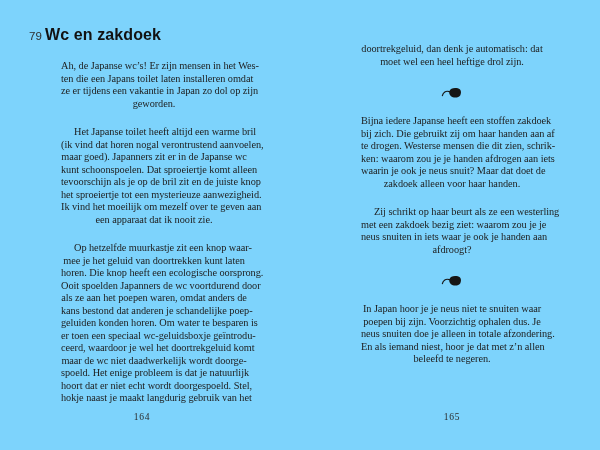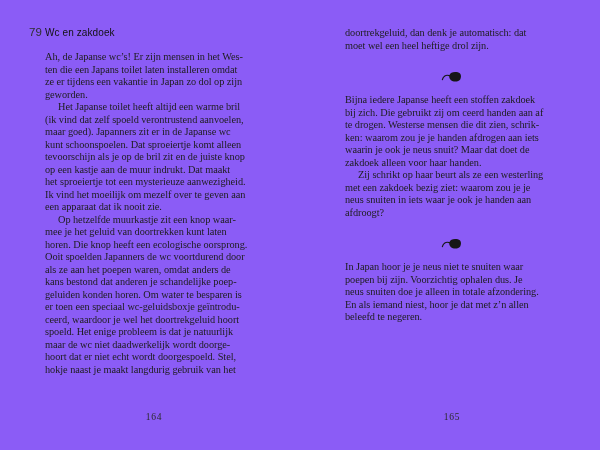--- a/index.html
+++ b/index.html
@@ -2,61 +2,61 @@
 <html><head>
 <meta charset="utf-8">
 <style>
   html,body { margin:0; padding:0; }
   body {
     width:600px; height:450px;
     background:#ffffff;
     font-family:"Liberation Serif", serif;
     overflow:hidden;
   }
-  .spread { position:relative; width:600px; height:450px; background:#8b5cf6; }
+  .spread { position:relative; width:600px; height:450px; background:#7dd3fc; }
 
   
   .page-left  { position:absolute; left:45px;  top:26px; width:218px; }
   .page-right { position:absolute; left:345px; top:27px; width:214px; }
 
   .chapter-header {
     display:flex; align-items:baseline;
     margin-left:-16px; margin-bottom:13px;
     font-family:"Liberation Sans", sans-serif;
   }
   .chapter-number {
     width:16px; font-size:11.5px; color:#2e2e2e; letter-spacing:0.2px;
   }
   .chapter-title {
-    font-size:10px; font-weight:normal; color:#121212; letter-spacing:0.1px;
+    font-size:16px; font-weight:bold; color:#121212; letter-spacing:0.1px;
   }
 
   
   .body-text { color:#1d1d1d; }
-  .para { margin:0; }
+  .para { margin:16px;text-align:center; }
   .line {
     font-size:10.3px; line-height:12.5px;
     white-space:nowrap; letter-spacing:-0.05px;
   }
   .first-indent { padding-left:13px; }
 
   
   .ornament-row {
     height:14px; margin:17px 0 11px 0;
     display:flex; justify-content:center; align-items:center;
   }
   .ornament-row svg { display:block; }
 
   
   .folio {
     position:absolute; top:412px;
     font-size:9.5px; color:#2a2a2a; letter-spacing:0.8px;
     text-align:center;
   }
-  .folio-left  { left:45px;  width:218px;text-align:center; }
+  .folio-left  { left:33px;  width:218px;text-align:center; }
   .folio-right { left:345px; width:214px; }
 </style>
 </head>
 <body>
 
 <div class="spread">
 
   <div class="page-left">
     <div class="chapter-header">
       <span class="chapter-number">79</span>
@@ -64,41 +64,40 @@
     </div>
     <div class="body-text" id="left-body">
         <div class="para">
           <div class="line">Ah, de Japanse wc’s! Er zijn mensen in het Wes-</div>
           <div class="line">ten die een Japans toilet laten installeren omdat</div>
           <div class="line">ze er tijdens een vakantie in Japan zo dol op zijn</div>
           <div class="line">geworden.</div>
         </div>
         <div class="para">
           <div class="line first-indent">Het Japanse toilet heeft altijd een warme bril</div>
-          <div class="line">(ik vind dat zelf spoeld verontrustend aanvoelen,</div>
+          <div class="line">(ik vind dat horen nogal verontrustend aanvoelen,</div>
           <div class="line">maar goed). Japanners zit er in de Japanse wc</div>
           <div class="line">kunt schoonspoelen. Dat sproeiertje komt alleen</div>
           <div class="line">tevoorschijn als je op de bril zit en de juiste knop</div>
-          <div class="line">op een kastje aan de muur indrukt. Dat maakt</div>
           <div class="line">het sproeiertje tot een mysterieuze aanwezigheid.</div>
           <div class="line">Ik vind het moeilijk om mezelf over te geven aan</div>
           <div class="line">een apparaat dat ik nooit zie.</div>
         </div>
         <div class="para">
           <div class="line first-indent">Op hetzelfde muurkastje zit een knop waar-</div>
           <div class="line">mee je het geluid van doortrekken kunt laten</div>
           <div class="line">horen. Die knop heeft een ecologische oorsprong.</div>
           <div class="line">Ooit spoelden Japanners de wc voortdurend door</div>
           <div class="line">als ze aan het poepen waren, omdat anders de</div>
           <div class="line">kans bestond dat anderen je schandelijke poep-</div>
           <div class="line">geluiden konden horen. Om water te besparen is</div>
           <div class="line">er toen een speciaal wc-geluidsboxje geïntrodu-</div>
-          <div class="line">ceerd, waardoor je wel het doortrekgeluid hoort</div>
+          <div class="line">ceerd, waardoor je wel het doortrekgeluid komt</div>
+          <div class="line">maar de wc niet daadwerkelijk wordt doorge-</div>
           <div class="line">spoeld. Het enige probleem is dat je natuurlijk</div>
-          <div class="line">maar de wc niet daadwerkelijk wordt doorge-</div>
           <div class="line">hoort dat er niet echt wordt doorgespoeld. Stel,</div>
           <div class="line">hokje naast je maakt langdurig gebruik van het</div>
         </div>
       </div>
   </div>
 
   <div class="page-right">
     <div class="body-text" id="right-body">
         <div class="para">
           <div class="line">doortrekgeluid, dan denk je automatisch: dat</div>
@@ -107,21 +106,21 @@
   <div class="ornament-row">
     <span>
       <svg width="22" height="13" viewBox="0 0 24 14" aria-hidden="true">
         <path d="M1.5,10.5 C2.3,6.8 5.2,4.6 9.2,6.1" fill="none" stroke="#161616" stroke-width="1.3" stroke-linecap="round"></path>
         <path d="M9.2,5.6 C10.2,2.4 14.2,1.3 18.4,2.4 C21.9,3.3 22.6,6.9 21.1,9.9 C19.5,12.9 13.4,13.3 10.9,11.0 C9.2,9.5 8.5,7.4 9.2,5.6 Z" fill="#161616"></path>
       </svg>
     </span>
   </div>
 <div class="para">
           <div class="line">Bijna iedere Japanse heeft een stoffen zakdoek</div>
-          <div class="line">bij zich. Die gebruikt zij om ceerd handen aan af</div>
+          <div class="line">bij zich. Die gebruikt zij om haar handen aan af</div>
           <div class="line">te drogen. Westerse mensen die dit zien, schrik-</div>
           <div class="line">ken: waarom zou je je handen afdrogen aan iets</div>
           <div class="line">waarin je ook je neus snuit? Maar dat doet de</div>
           <div class="line">zakdoek alleen voor haar handen.</div>
         </div>
         <div class="para">
           <div class="line first-indent">Zij schrikt op haar beurt als ze een westerling</div>
           <div class="line">met een zakdoek bezig ziet: waarom zou je je</div>
           <div class="line">neus snuiten in iets waar je ook je handen aan</div>
           <div class="line">afdroogt?</div>

